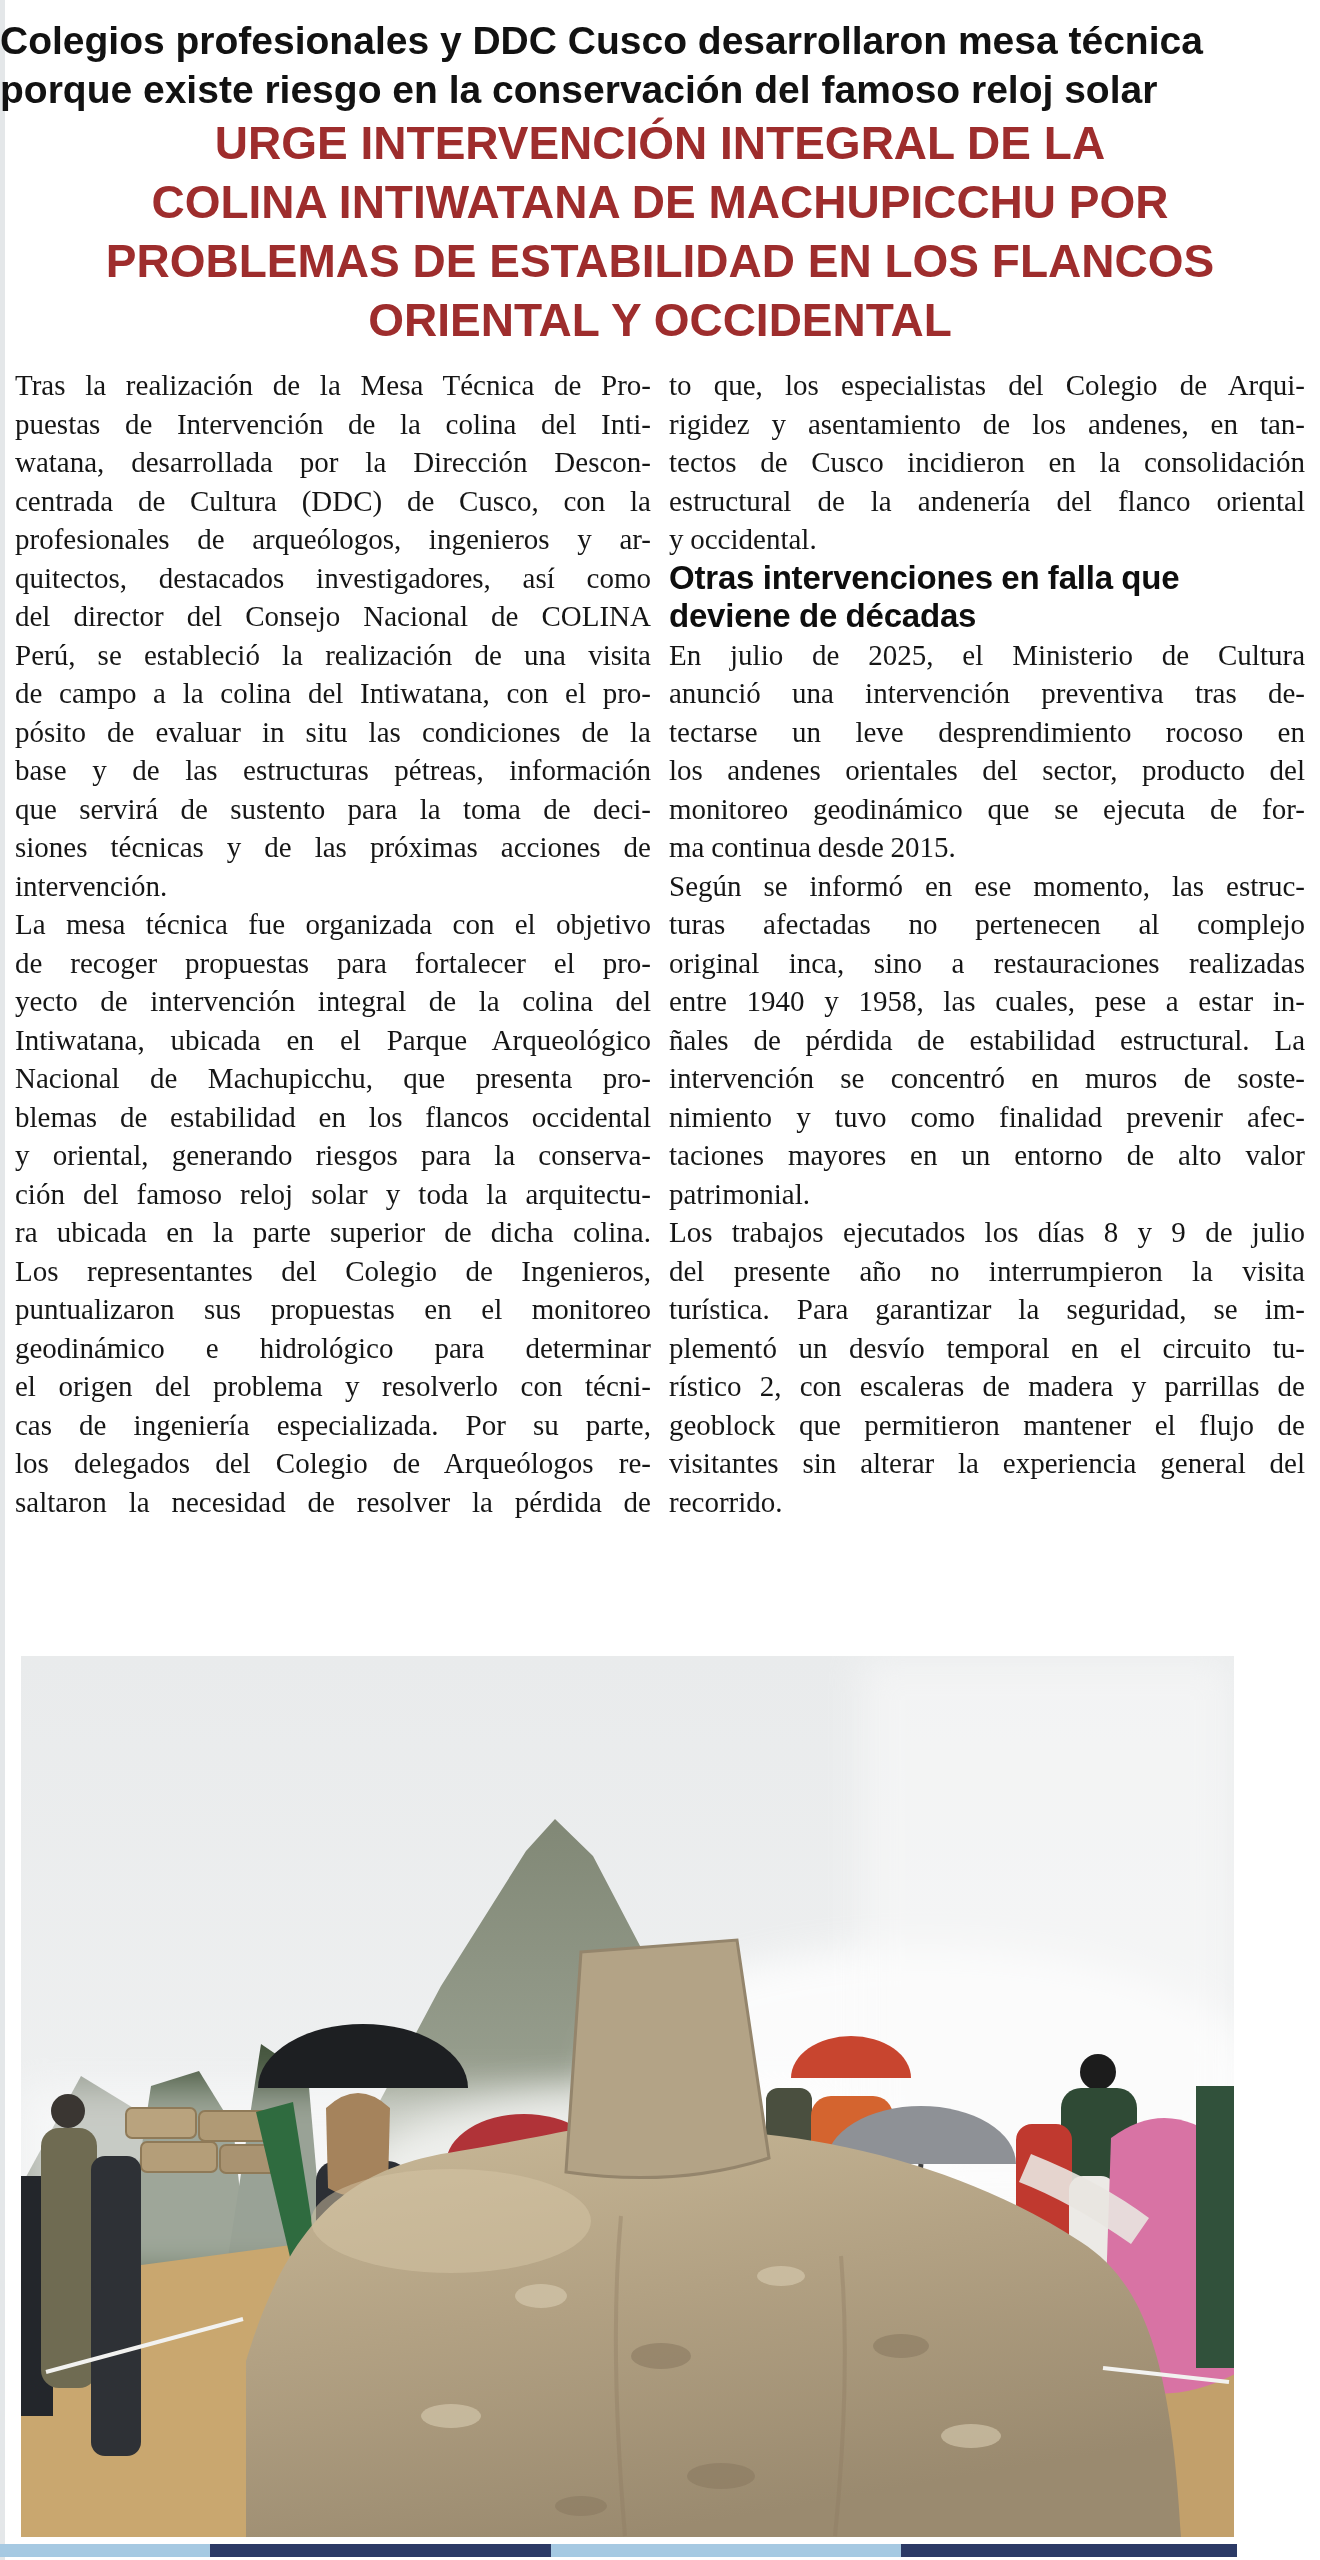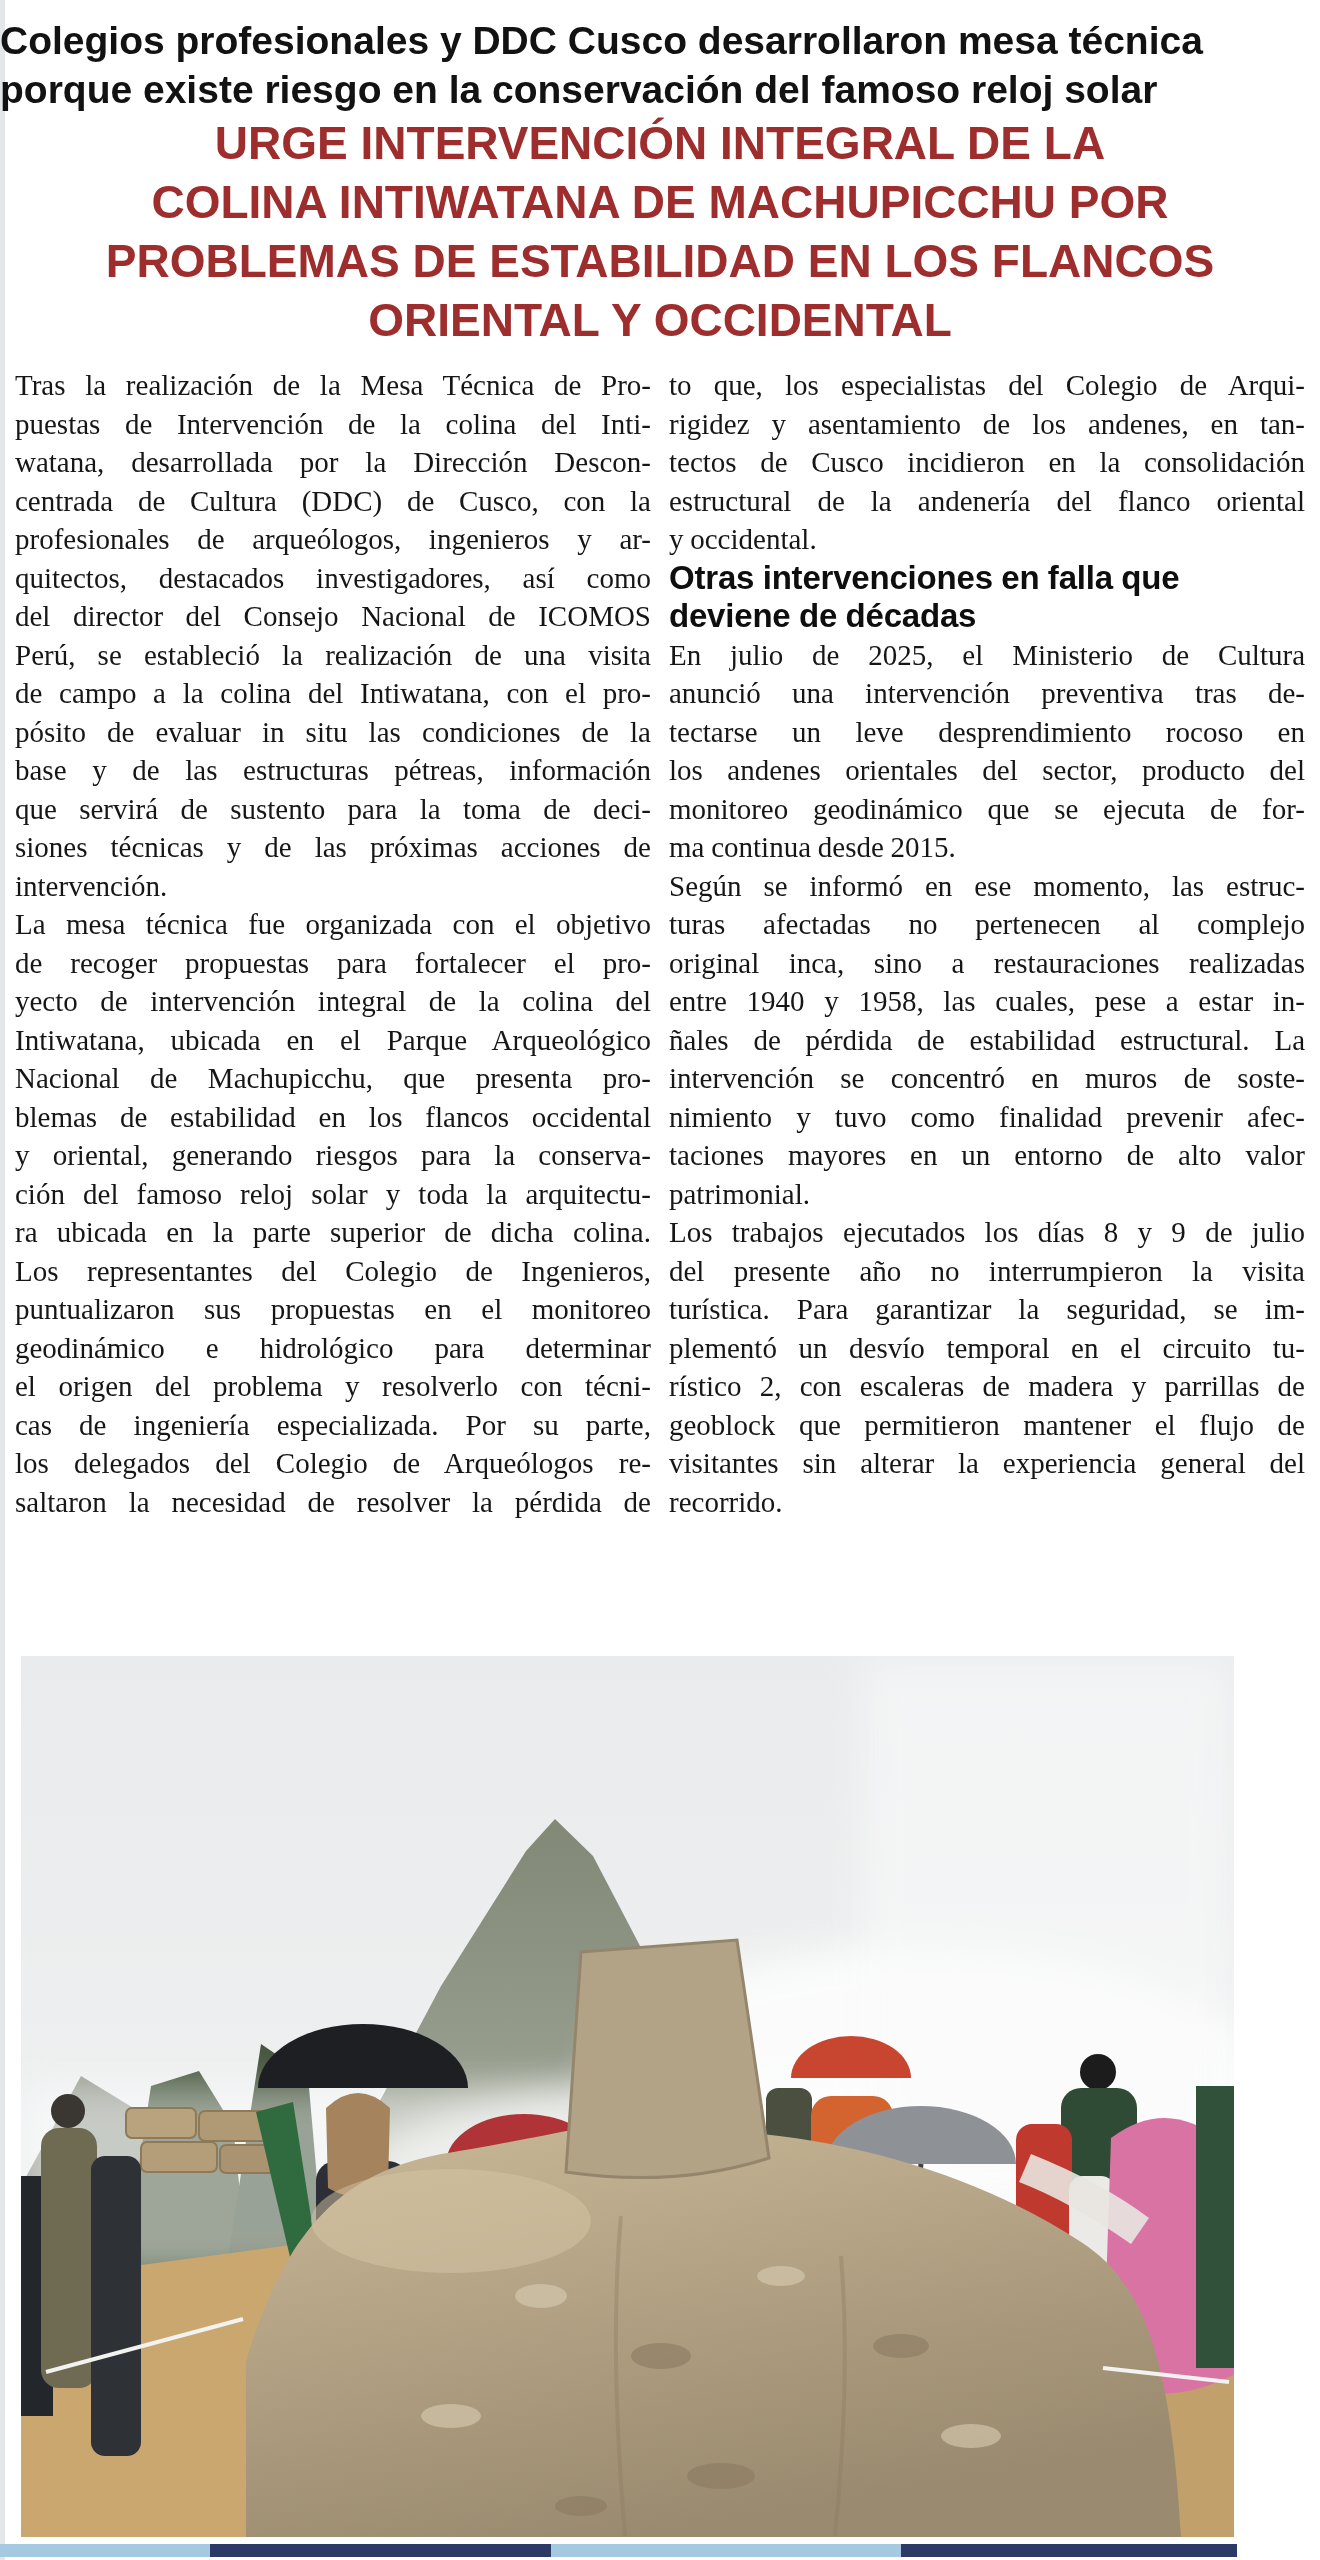--- a/index.html
+++ b/index.html
@@ -43,21 +43,21 @@
 
   <div class="columns">
     <div class="col" id="col-left">
         <div class="para">
           <div class="line just">Tras la realización de la Mesa Técnica de Pro-</div>
           <div class="line just">puestas de Intervención de la colina del Inti-</div>
           <div class="line just">watana, desarrollada por la Dirección Descon-</div>
           <div class="line just">centrada de Cultura (DDC) de Cusco, con la</div>
           <div class="line just">profesionales de arqueólogos, ingenieros y ar-</div>
           <div class="line just">quitectos, destacados investigadores, así como</div>
-          <div class="line just">del director del Consejo Nacional de ICOMOS</div>
+          <div class="line just">del director del Consejo Nacional de COLINA</div>
           <div class="line just">Perú, se estableció la realización de una visita</div>
           <div class="line just">de campo a la colina del Intiwatana, con el pro-</div>
           <div class="line just">pósito de evaluar in situ las condiciones de la</div>
           <div class="line just">base y de las estructuras pétreas, información</div>
           <div class="line just">que servirá de sustento para la toma de deci-</div>
           <div class="line just">siones técnicas y de las próximas acciones de</div>
           <div class="line">intervención.</div>
         </div>
         <div class="para">
           <div class="line just">La mesa técnica fue organizada con el objetivo</div>

